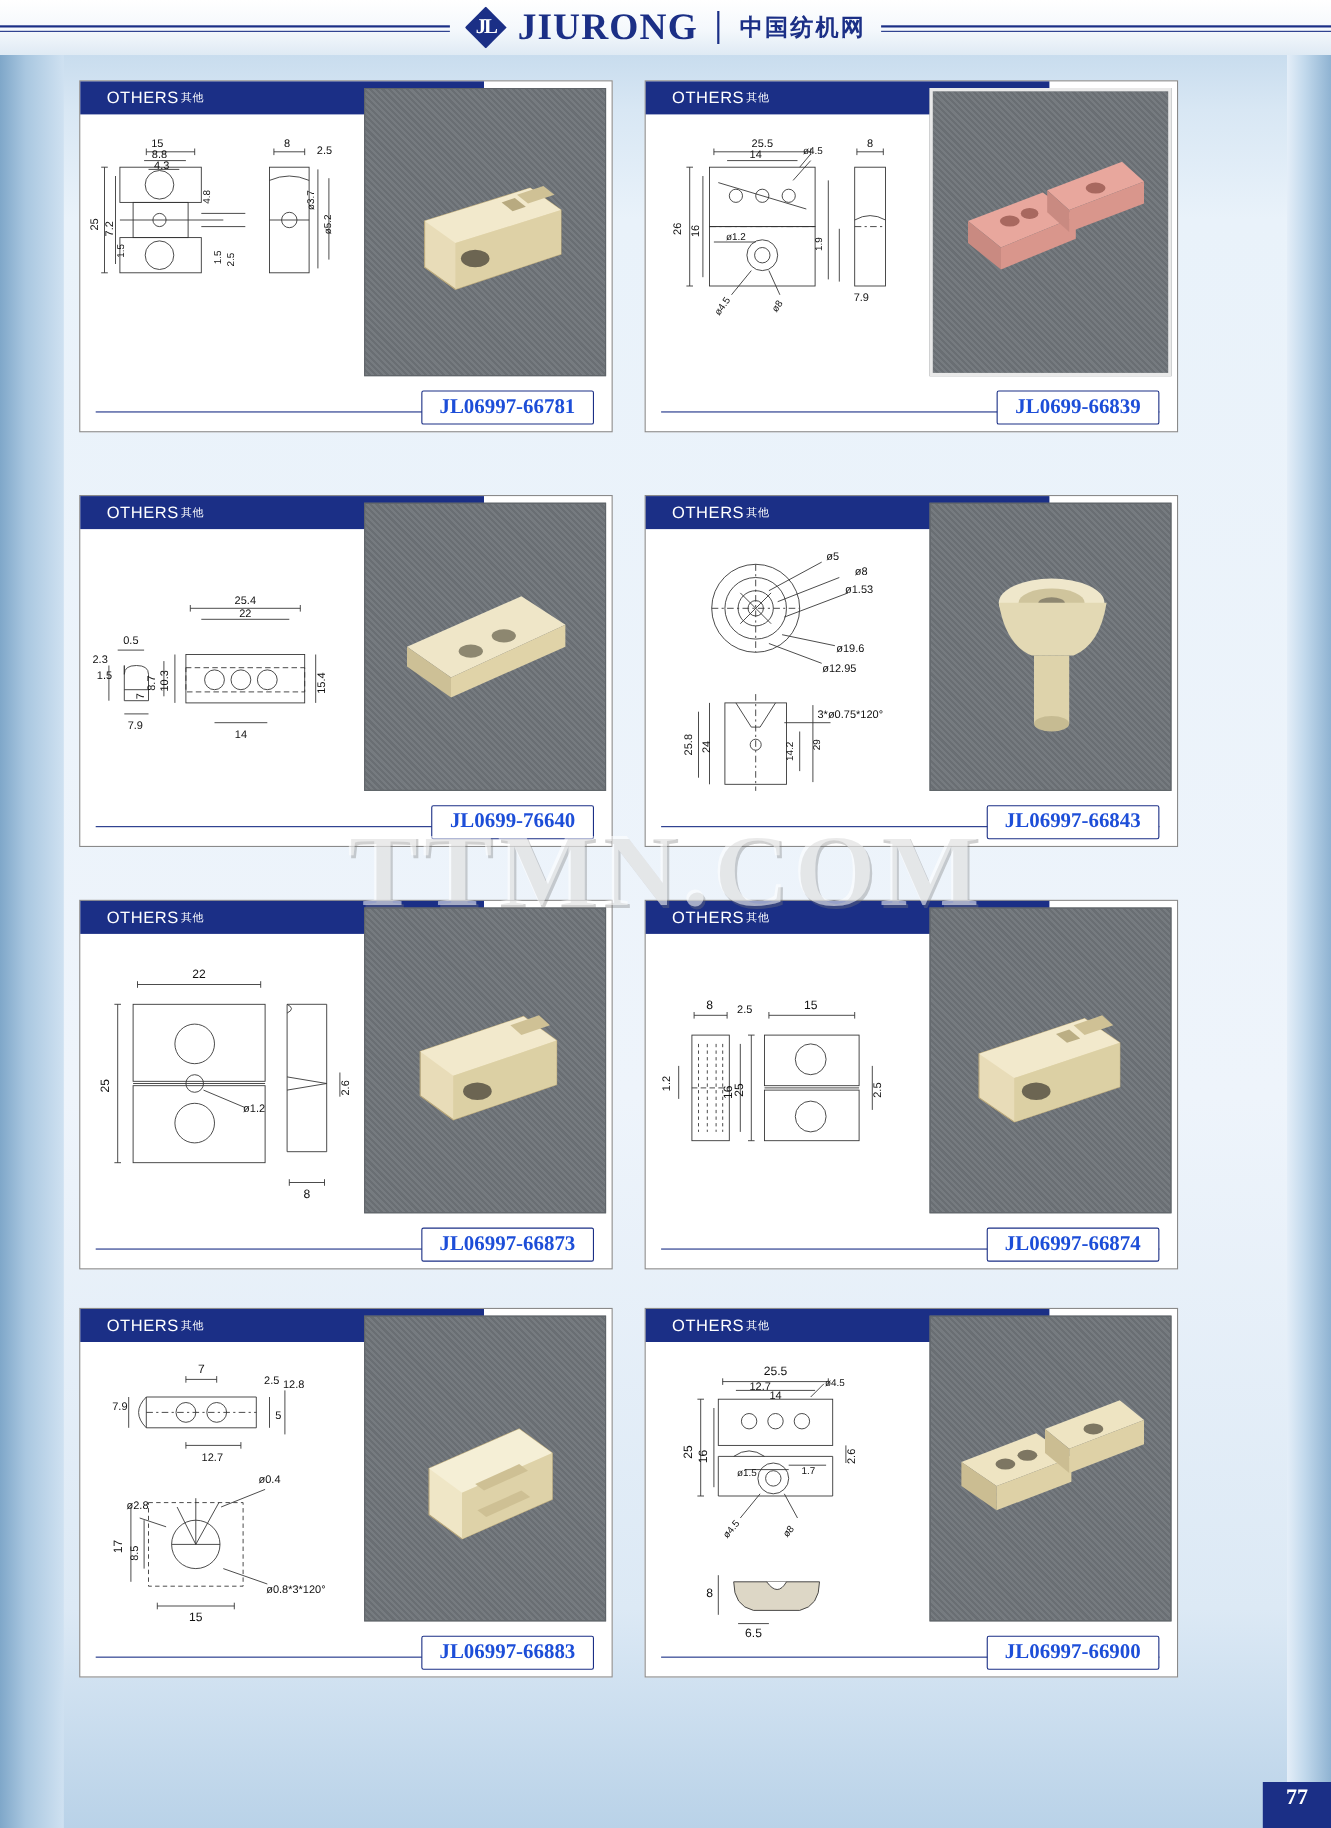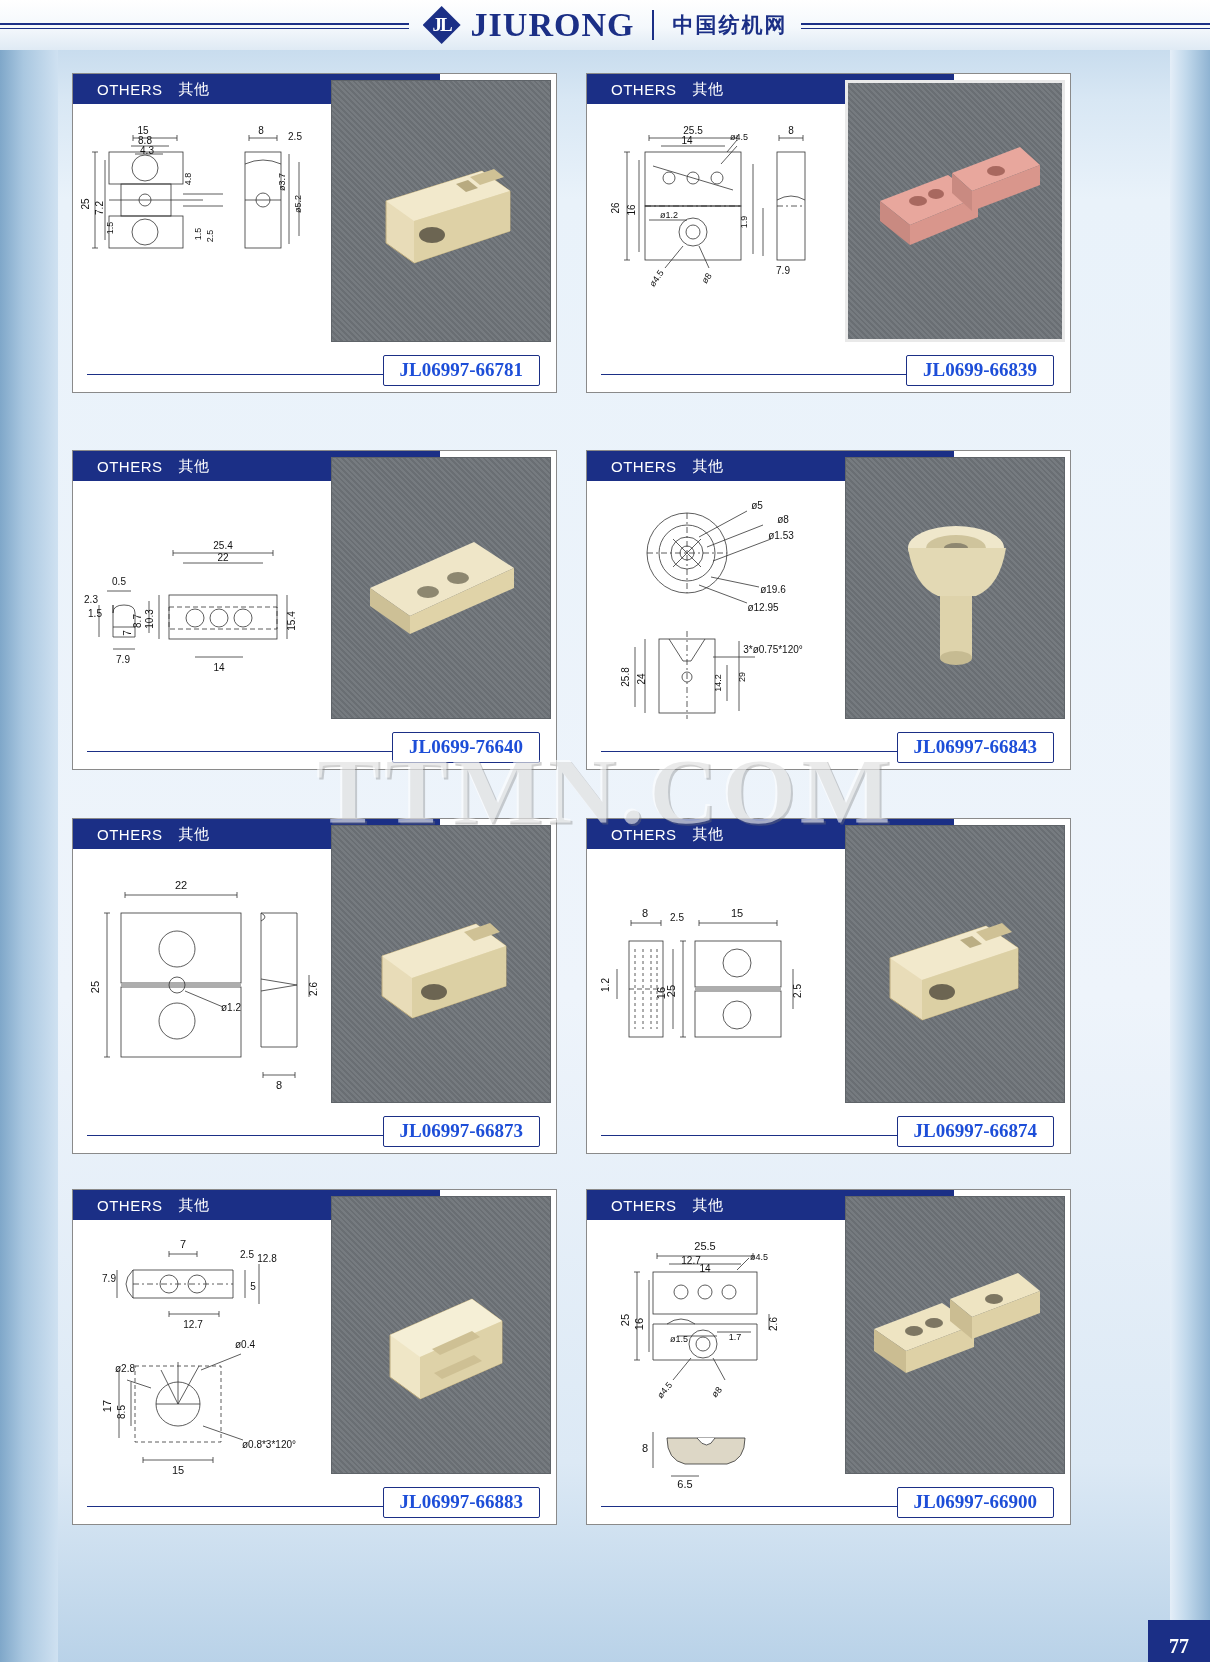--- a/index.html
+++ b/index.html
@@ -70,21 +70,21 @@
     position: absolute;
     background: #ffffff;
     border: 1px solid #8a8a8a;
   }
   .card-title {
     height: 30px; background: #1b2f86; color: #fff;
     display: flex; align-items: center; padding-left: 24px;
     font-size: 15px; letter-spacing: .5px;
     width: 76%;
   }
-  .card-title .cn { margin-left: 16px; font-size: 15px; }
+  .card-title .cn { margin-left: 2px; font-size: 10px; }
   .card-body { position: relative; height: calc(100% - 30px); }
 
   
   .photo {
     position: absolute; right: 8px; top: 4px;
     background:
       repeating-linear-gradient(45deg, rgba(255,255,255,.05) 0 2px, rgba(0,0,0,.05) 2px 4px),
       #6f7479;
     border: 1px solid #5f6469;
   }
@@ -129,21 +129,21 @@
     margin-top: 8px;
     white-space: nowrap;
   }
 
   
   .page-num {
     position: absolute; right: 0; bottom: 0; width: 62px; height: 42px;
     background: #1b2f86; color: #fff;
     display:flex; align-items:flex-end; justify-content:center;
     font-family: "Liberation Serif", serif; font-size: 20px; font-weight: bold;
-    padding-bottom: 4px;
+    padding-bottom: 16px;
   }
 
   text { font-family: "Liberation Sans", sans-serif; }
 </style>
 </head>
 <body>
 
 <div class="page-bg"></div>
 
 <div class="header">

